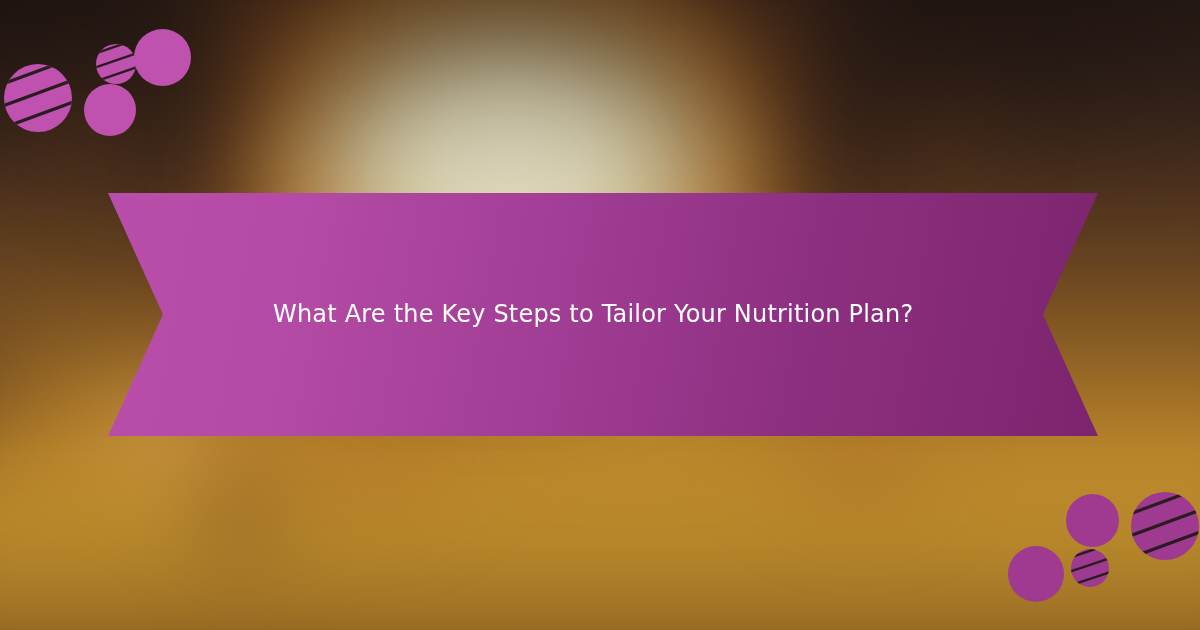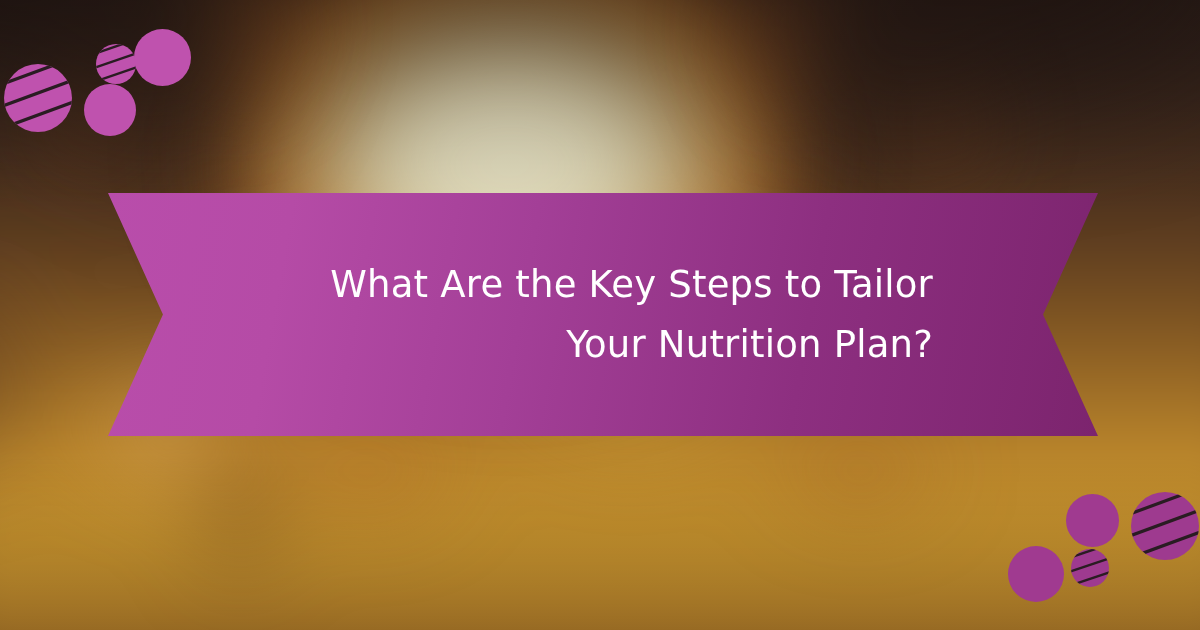--- a/index.html
+++ b/index.html
@@ -120,23 +120,23 @@
     background: linear-gradient(100deg, #b94dab 0%, #b54ba6 18%, #a33f97 42%, #8d2f80 70%, #7c246e 100%);
     -webkit-clip-path: polygon(0% 0%, 100% 0%, 94.45% 50%, 100% 100%, 0% 100%, 5.55% 50%);
     clip-path: polygon(0% 0%, 100% 0%, 94.45% 50%, 100% 100%, 0% 100%, 5.55% 50%);
     display: flex;
     align-items: center;
     justify-content: center;
   }
   .banner-title {
     width: 660px;
     margin: 0;
-    text-align: right;
+    text-align: left;
     color: #ffffff;
-    font-size: 37px;
+    font-size: 24px;
     font-weight: 400;
     line-height: 1.62;
     letter-spacing: 0.2px;
     text-rendering: optimizeLegibility;
   }
 </style>
 </head>
 <body>
 
 <div id="stage">

